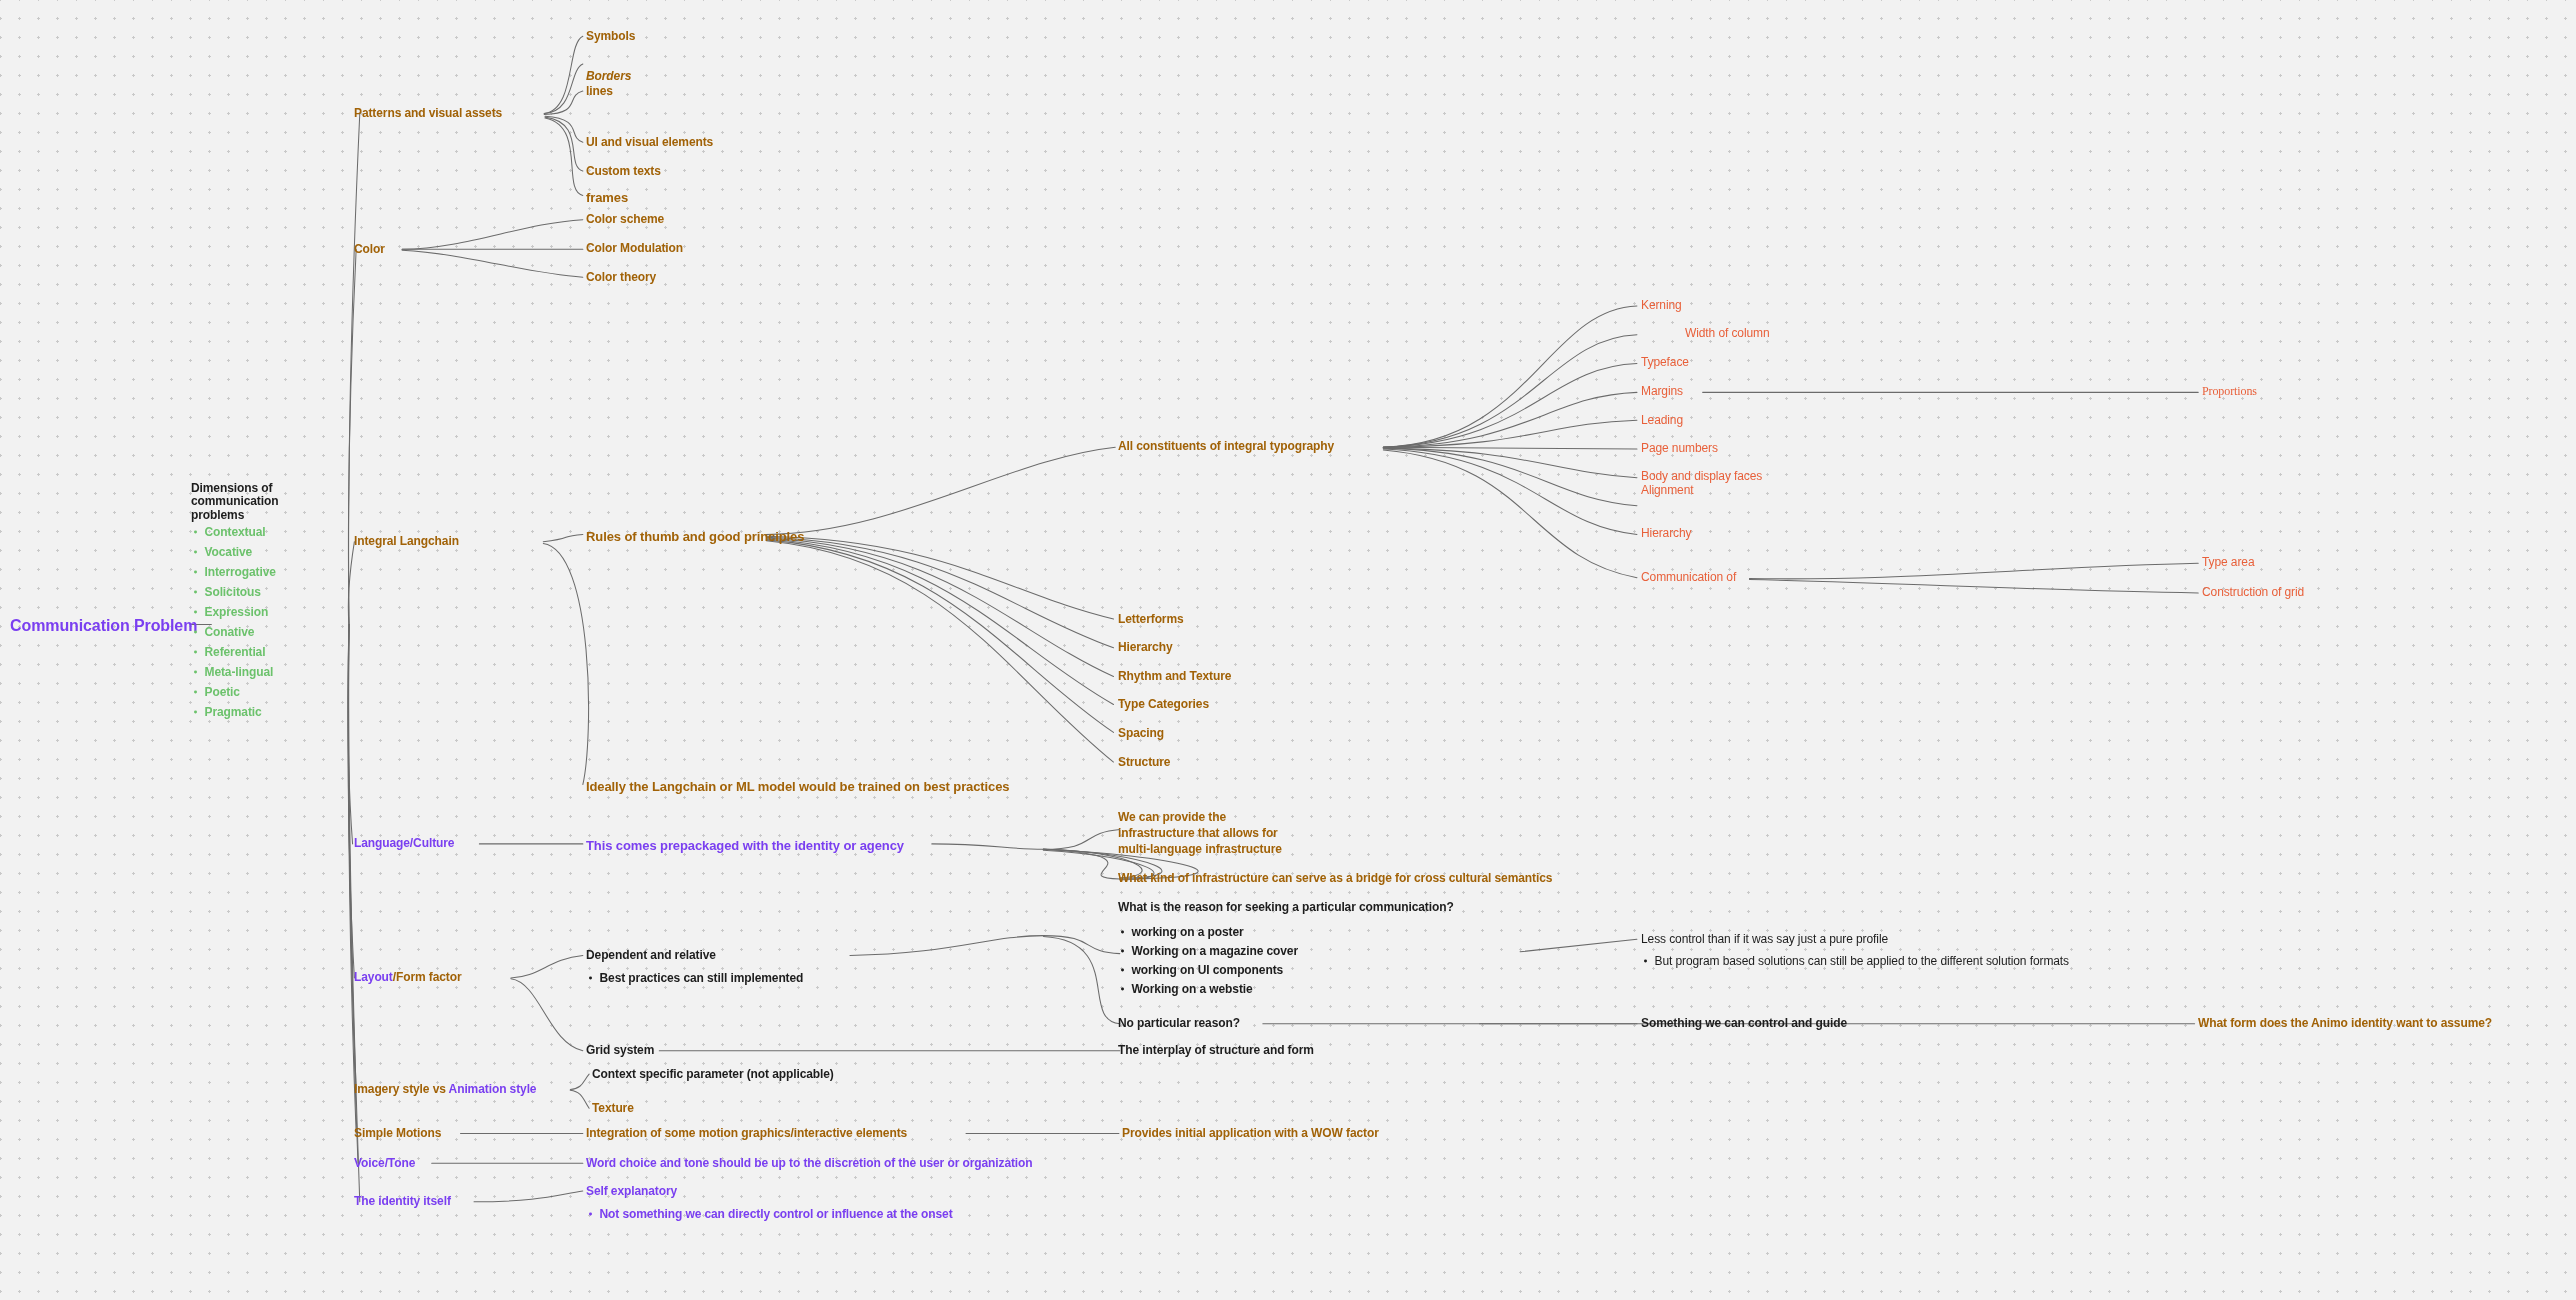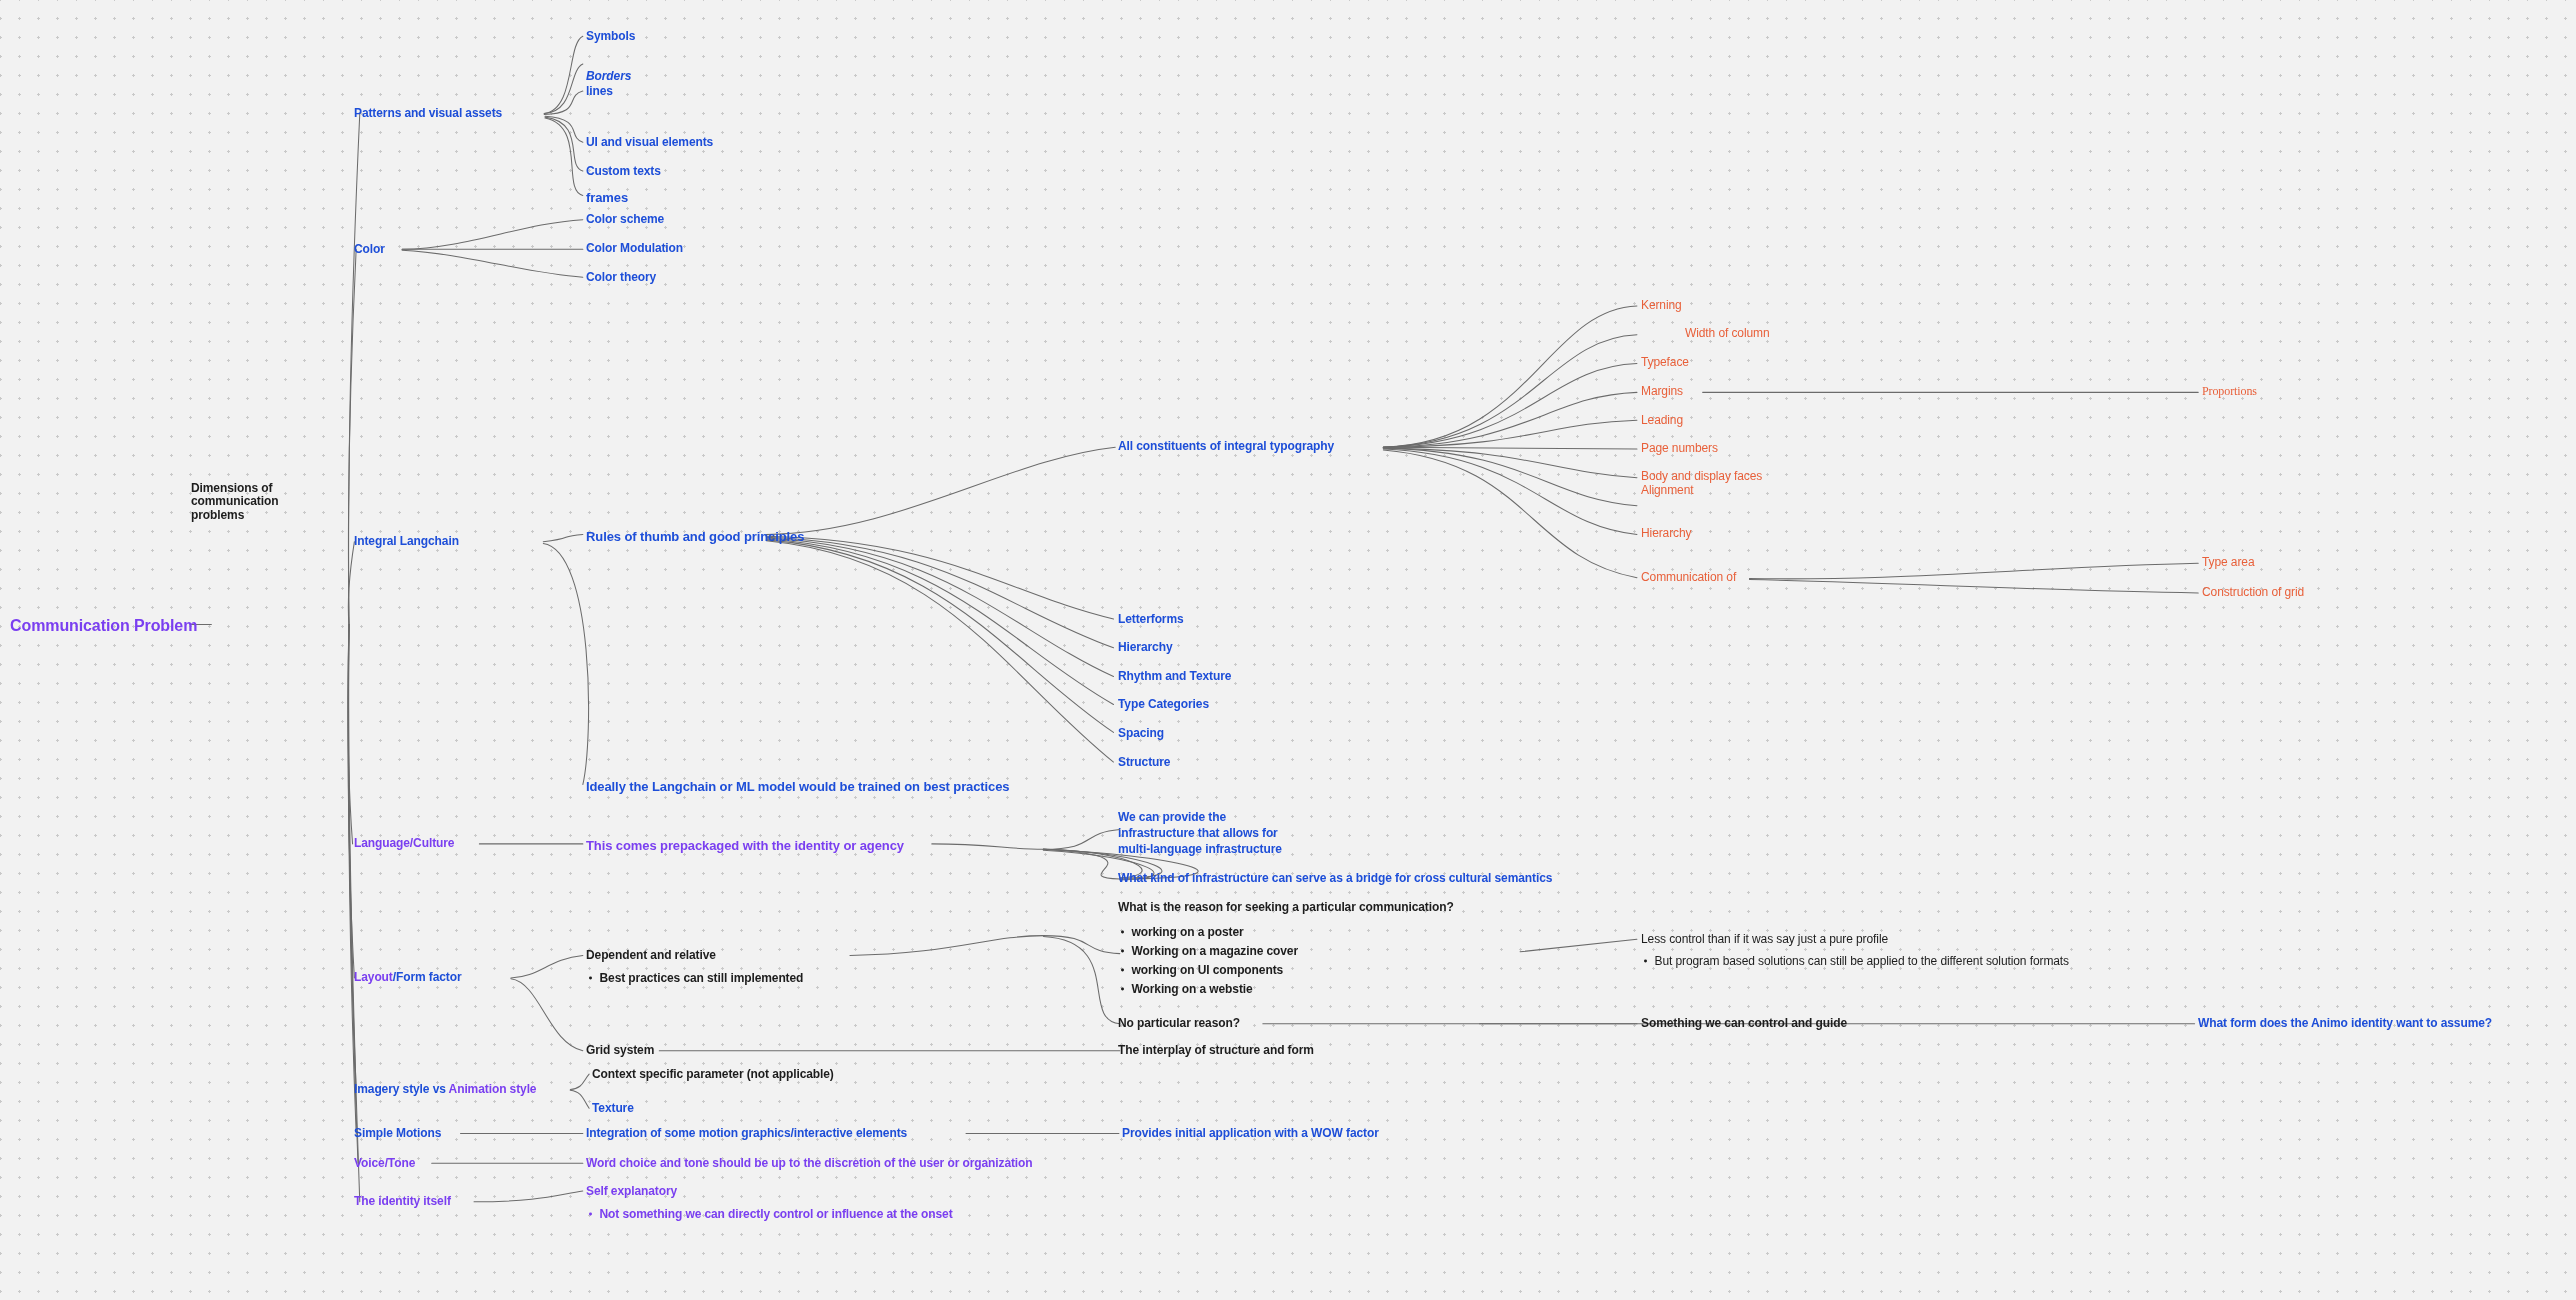--- a/index.html
+++ b/index.html
@@ -18,21 +18,21 @@
     pointer-events:none;
   }
   #edges{position:absolute;left:0;top:0;width:2576px;height:1301px;pointer-events:none;}
   .node{
     position:absolute;
     white-space:nowrap;
     line-height:1.12;
     letter-spacing:-0.1px;
   }
   
-  .c-orange{color:#1d4ed8;}
+  .c-orange{color:#a16207;}
   .c-orange-l{color:#e8603a;}
   .c-purple{color:#7a3ff0;}
   .c-green{color:#6cc26c;}
   .c-black{color:#1d1d1d;}
   
   .b{font-weight:bold;}
   .s9{font-size:13px;}
   .s13{font-size:12px;}
   .s14{font-size:16px;}
   .bullets{margin:0;padding:0;list-style:none;}
@@ -139,20 +139,32 @@
     <path d="M527,1336 C600,1336 620,1328 648,1324"></path>
   </g>
 </svg>
 
 <div class="node s14 b c-purple" style="left:10px;top:617px;">Communication Problem</div>
 
 <div class="node" style="left:191px;top:482px;">
   <div class="s13 b c-black">Dimensions of</div>
   <div class="s13 b c-black">communication</div>
   <div class="s13 b c-black">problems</div>
+  <ul class="bullets s13 b c-green" style="margin-top:3.6px;">
+    <li style="margin-top:3.6px;">Contextual</li>
+    <li style="margin-top:8px;">Vocative</li>
+    <li style="margin-top:8px;">Interrogative</li>
+    <li style="margin-top:8px;">Solicitous</li>
+    <li style="margin-top:8px;">Expression</li>
+    <li style="margin-top:8px;">Conative</li>
+    <li style="margin-top:8px;">Referential</li>
+    <li style="margin-top:8px;">Meta-lingual</li>
+    <li style="margin-top:8px;">Poetic</li>
+    <li style="margin-top:8px;">Pragmatic</li>
+  </ul>
 </div>
 
 <div class="node s13 b c-orange" style="left:354px;top:107px;">Patterns and visual assets</div>
 <div class="node s13 b c-orange" style="left:586px;top:30px;">Symbols</div>
 <div class="node s13 b c-orange" style="left:586px;top:70px;font-style:italic;">Borders</div>
 <div class="node s13 b c-orange" style="left:586px;top:85px;">lines</div>
 <div class="node s13 b c-orange" style="left:586px;top:136px;">UI and visual elements</div>
 <div class="node s13 b c-orange" style="left:586px;top:165px;">Custom texts</div>
 <div class="node s9 b c-orange" style="left:586px;top:191px;">frames</div>
 

